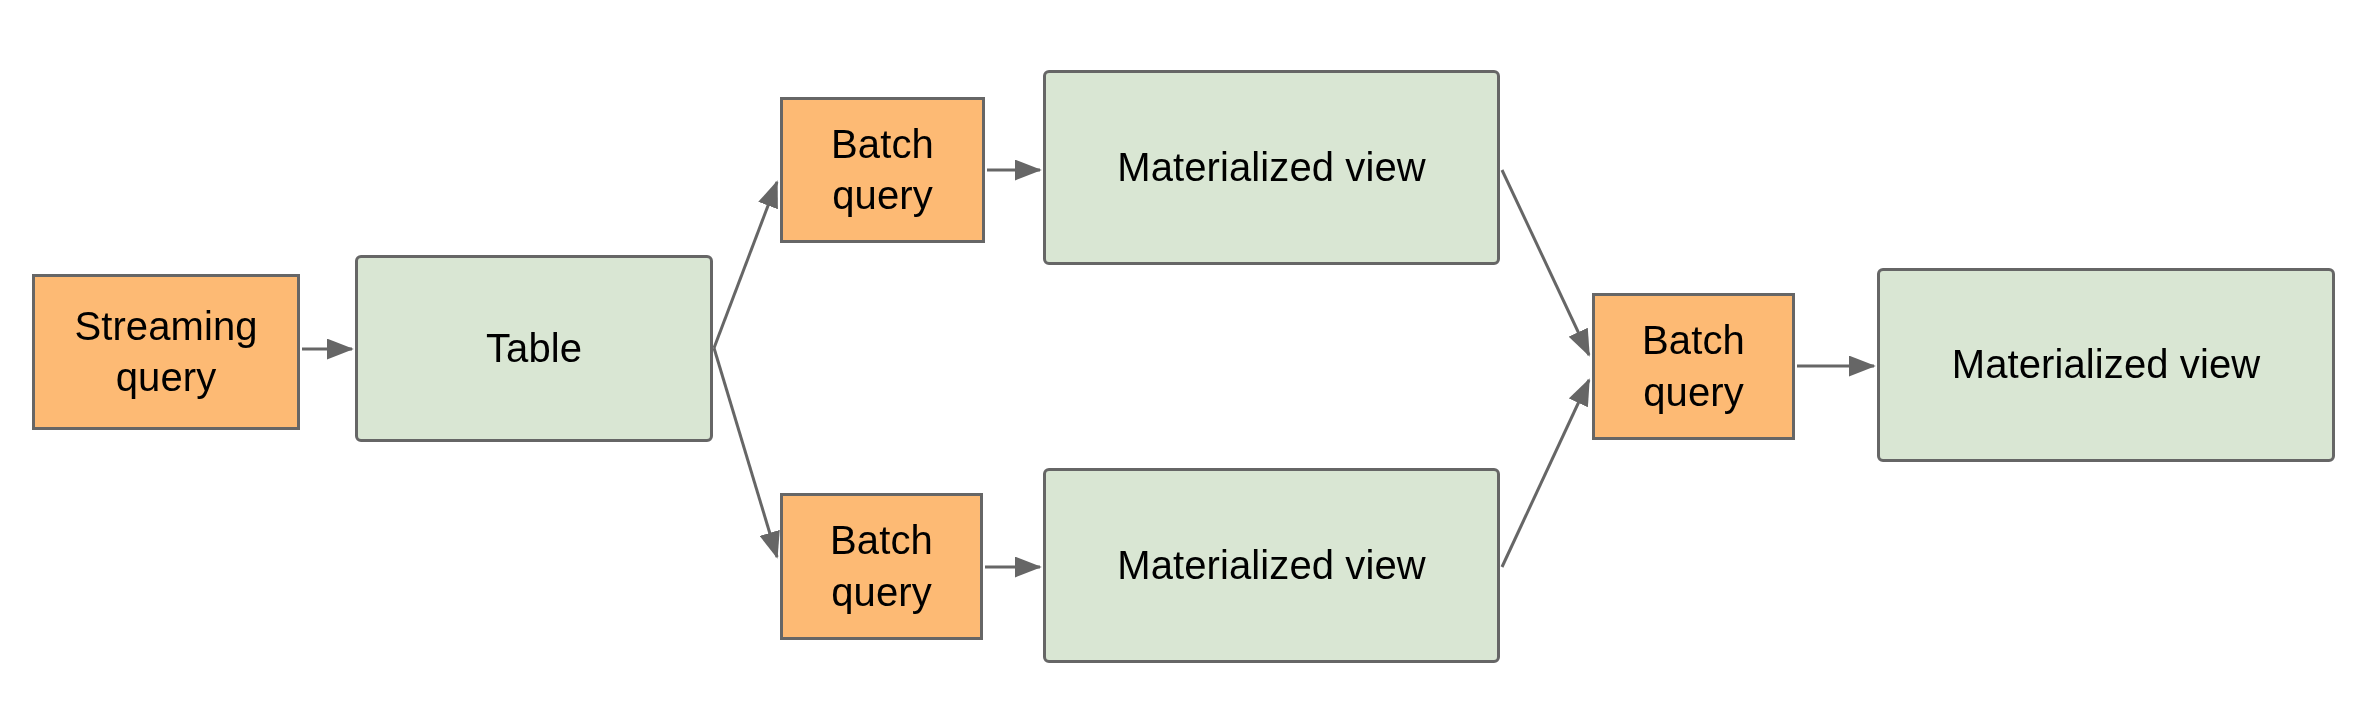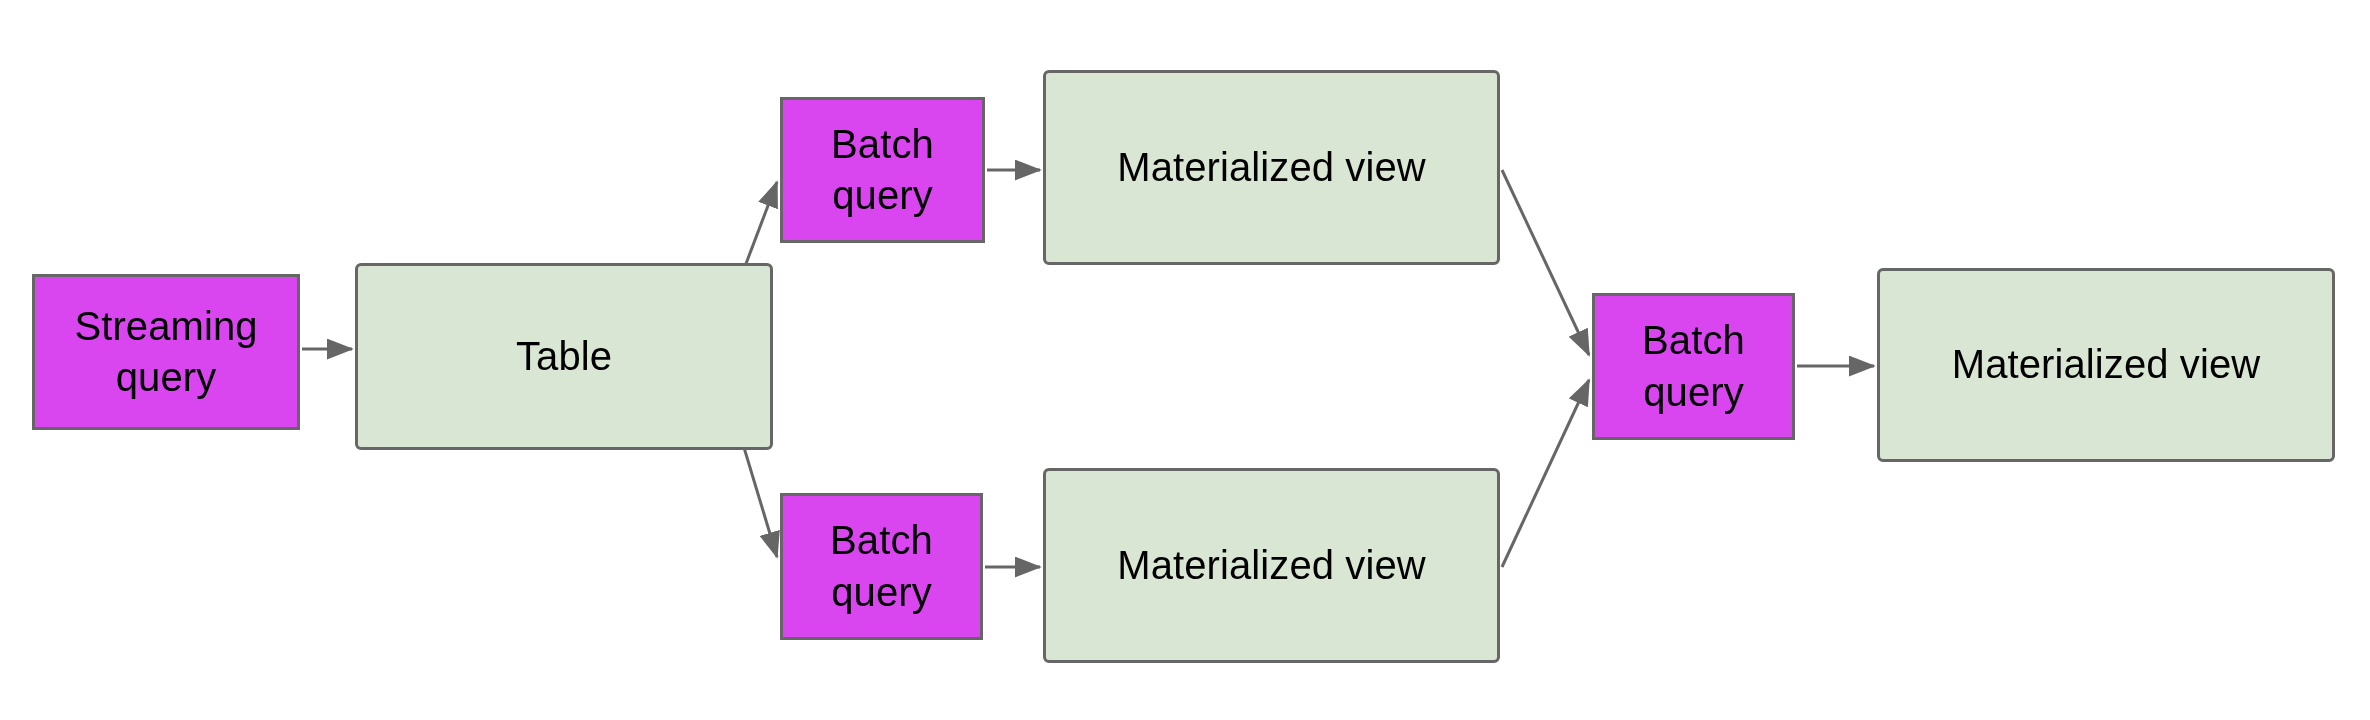--- a/index.html
+++ b/index.html
@@ -36,21 +36,21 @@
     text-align: center;
     border: 3px solid #666666;
     color: #000000;
     font-size: 40px;
     line-height: 1.28;
     letter-spacing: 0.1px;
     white-space: pre-line;
     z-index: 2;
   }
   .node.process {
-    background: #d946ef;
+    background: #fdba74;
     border-radius: 0;
   }
   .node.store {
     background: #d9e6d3;
     border-radius: 6px;
   }
   .node-label {
     display: block;
     padding: 0 6px;
   }
@@ -76,21 +76,21 @@
         <line x1="1502" y1="567" x2="1589" y2="380" stroke="#666666" stroke-width="3" marker-end="url(#arrowhead)"></line>
         <line x1="1797" y1="366" x2="1874" y2="366" stroke="#666666" stroke-width="3" marker-end="url(#arrowhead)"></line>
       </g>
   </svg>
 
   <div class="node process" style="left: 32px; top: 274px; width: 268px; height: 156px; text-align: center;">
     <span class="node-label">Streaming
 query</span>
   </div>
 
-  <div class="node store" style="left: 355px; top: 255px; width: 418px; height: 187px; margin-top: 8px;">
+  <div class="node store" style="left: 355px; top: 255px; width: 358px; height: 187px;">
     <span class="node-label">Table</span>
   </div>
 
   <div class="node process" style="left: 780px; top: 97px; width: 205px; height: 146px;">
     <span class="node-label">Batch
 query</span>
   </div>
 
   <div class="node store" style="left: 1043px; top: 70px; width: 457px; height: 195px;">
     <span class="node-label">Materialized view</span>

